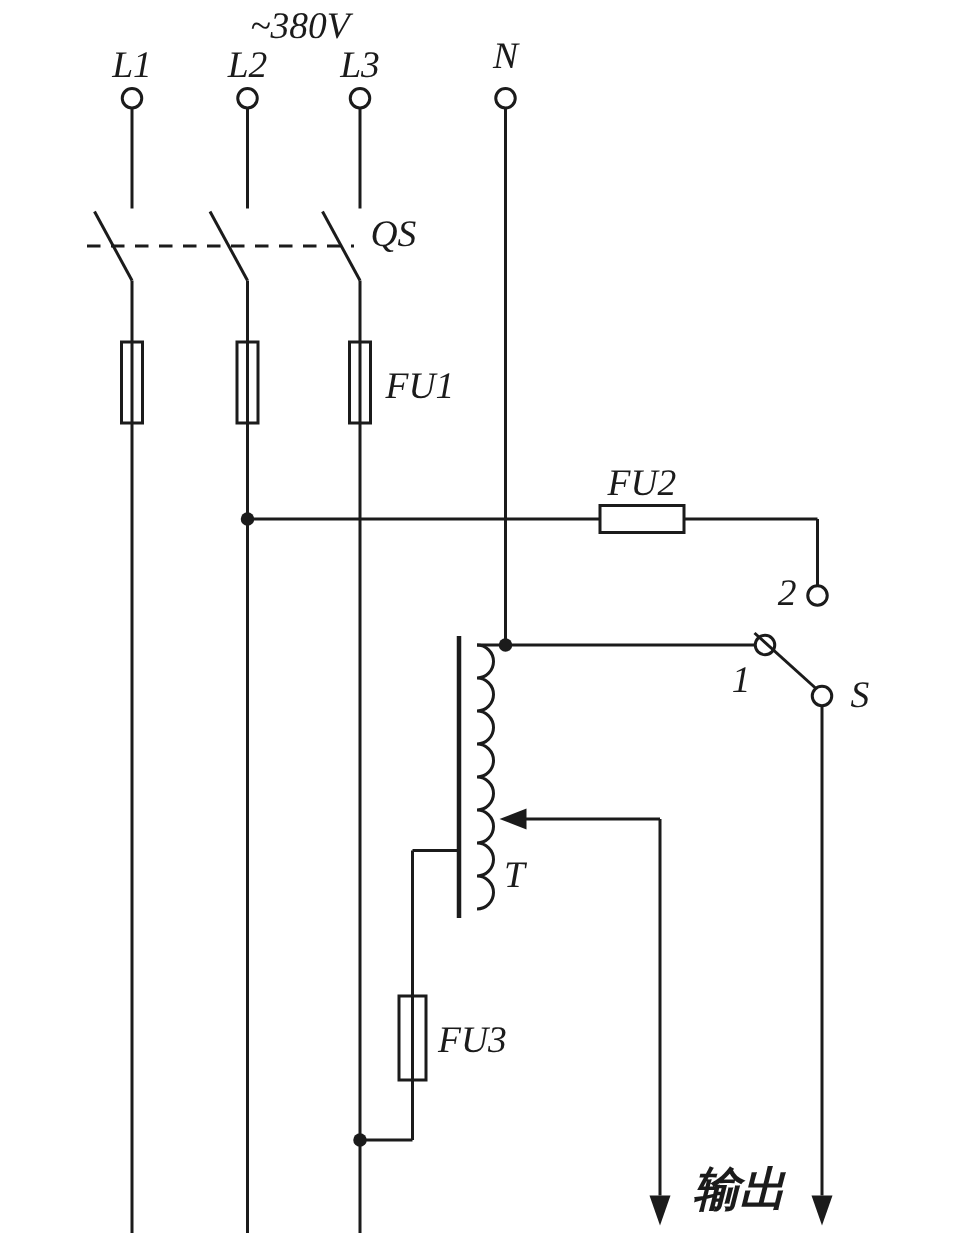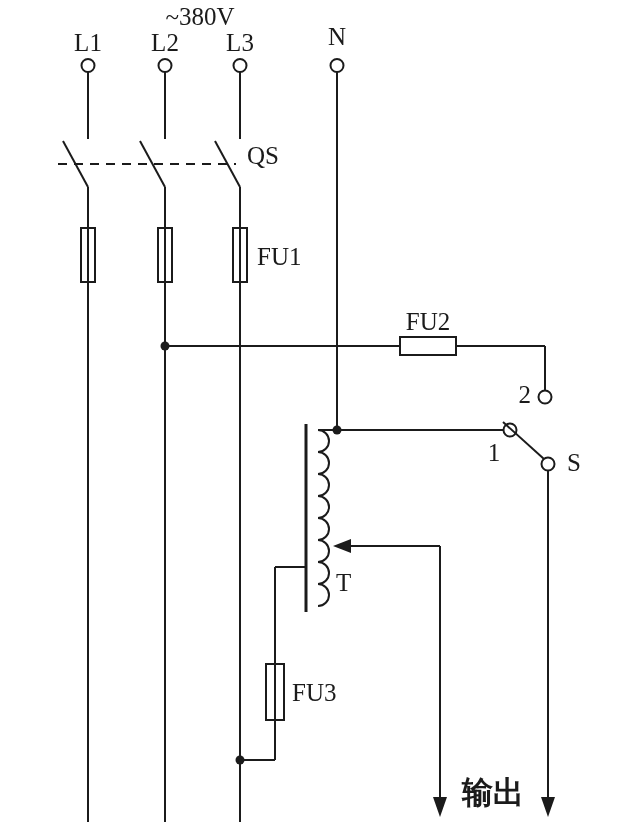--- a/index.html
+++ b/index.html
@@ -6,20 +6,21 @@
     margin: 0;
     padding: 0;
     background: var(--bg, #ffffff);
   }
   .page {
     width: 640px;
     height: 830px;
     background: var(--bg, #ffffff);
     position: relative;
     overflow: hidden;
+    font-style: italic;
   }
   svg.schematic {
     display: block;
     color: var(--line, #1b1b1b);
   }
   svg.schematic text {
     font-family: "Liberation Serif", serif;
     fill: currentColor;
   }
   .lbl  { font-size: 25px; }

